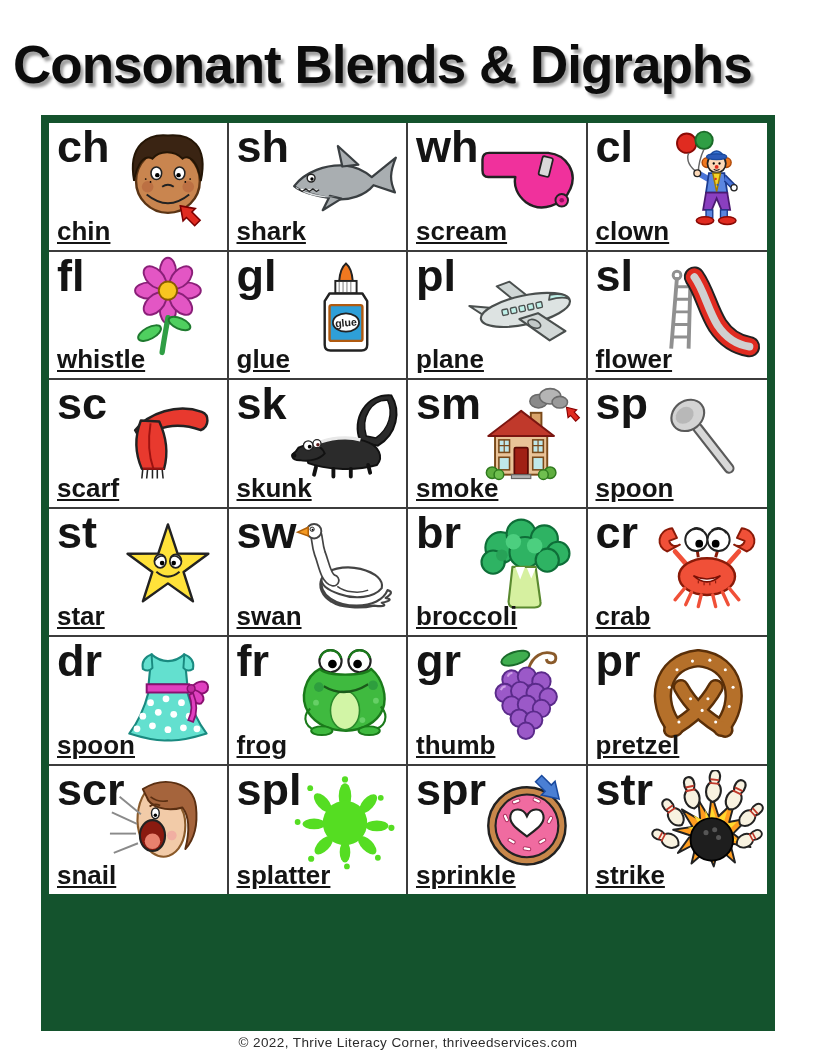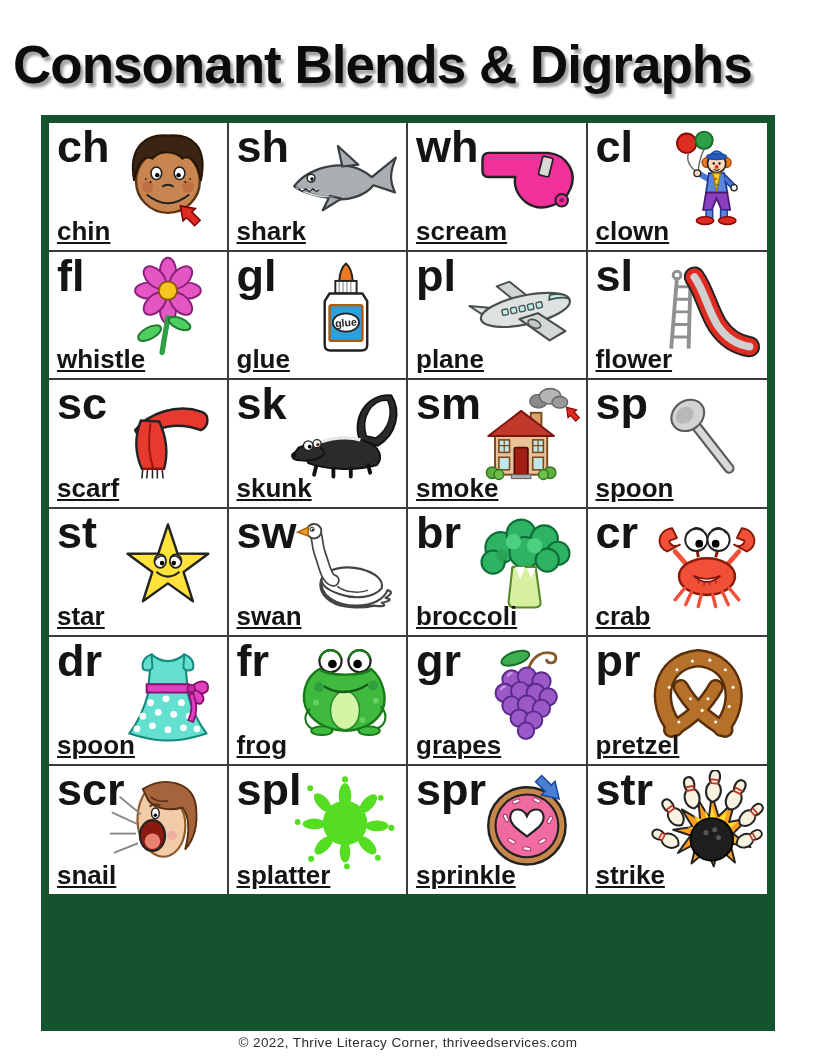--- a/index.html
+++ b/index.html
@@ -422,21 +422,21 @@
             <circle cx="62" cy="62" r="9.5"></circle>
             <circle cx="77" cy="66" r="9"></circle>
             <circle cx="54" cy="76" r="9"></circle>
             <circle cx="69" cy="78" r="9"></circle>
             <circle cx="61" cy="89" r="8.5"></circle>
           </g>
           <path d="M42,33 a6,6 0 0 1 5,-4 M35,47 a6,6 0 0 1 5,-4" stroke="#cfa0e8" stroke-width="2" fill="none"></path>
         </svg>
       </div>
       <span class="blend">gr</span>
-      <span class="word">grapes</span>
+      <span class="word">thumb</span>
     </div>
     <div class="cell">
       <div class="icon">
         <svg viewBox="0 0 120 100">
           <g fill="none" stroke-linecap="round">
             <path d="M28,86 C6,60 12,18 52,14 C92,18 98,60 76,86" stroke="#5a2f08" stroke-width="19"></path>
             <path d="M34,44 C44,62 58,76 80,88" stroke="#5a2f08" stroke-width="17"></path>
             <path d="M70,44 C60,62 46,76 24,88" stroke="#5a2f08" stroke-width="17"></path>
             <path d="M28,86 C6,60 12,18 52,14 C92,18 98,60 76,86" stroke="#b5702a" stroke-width="14"></path>
             <path d="M34,44 C44,62 58,76 80,88" stroke="#b5702a" stroke-width="12"></path>

